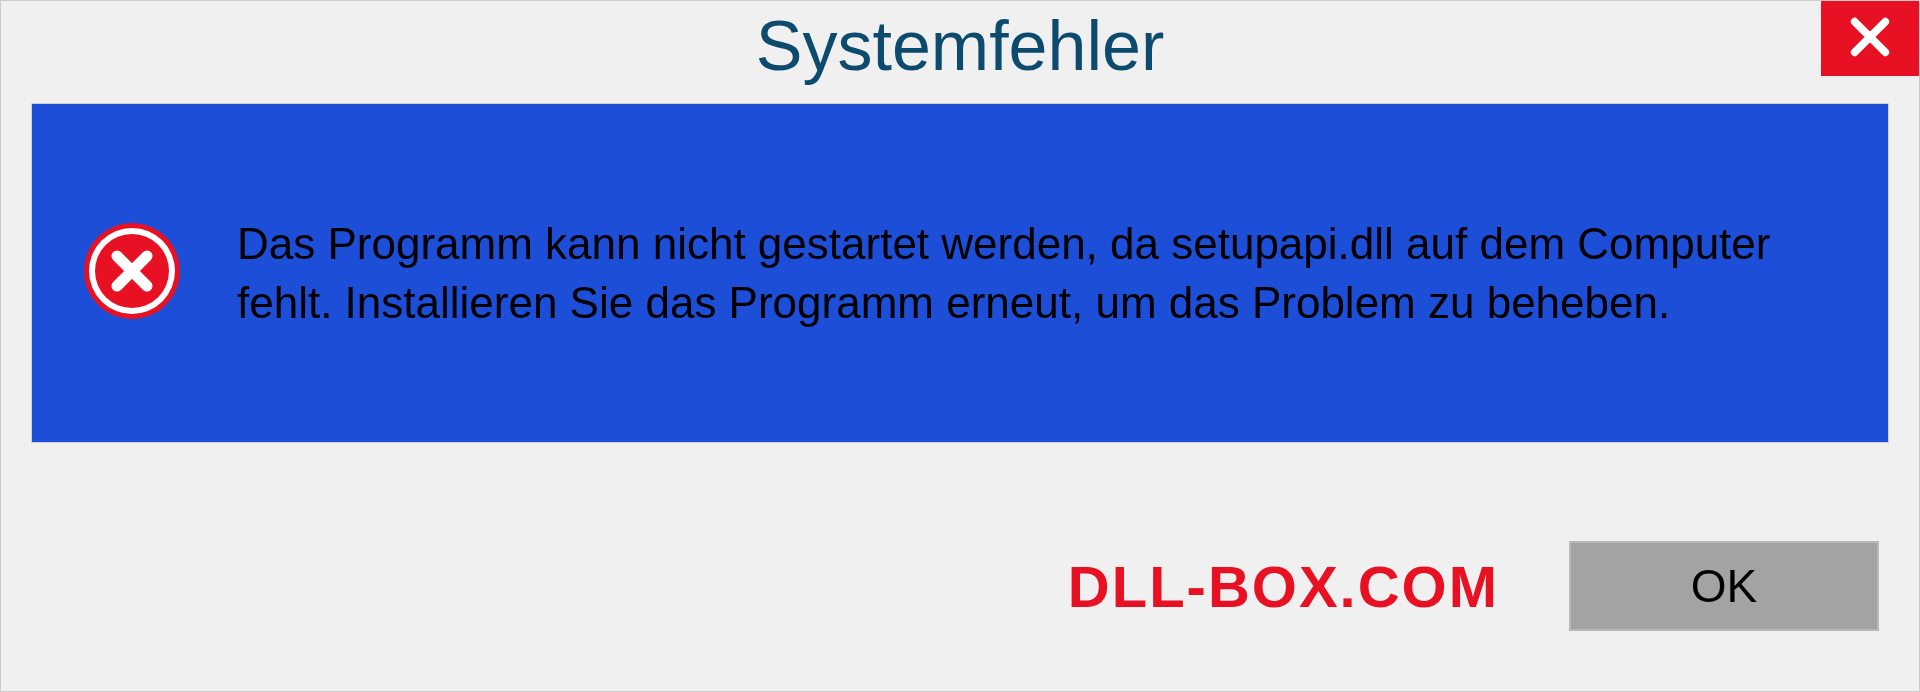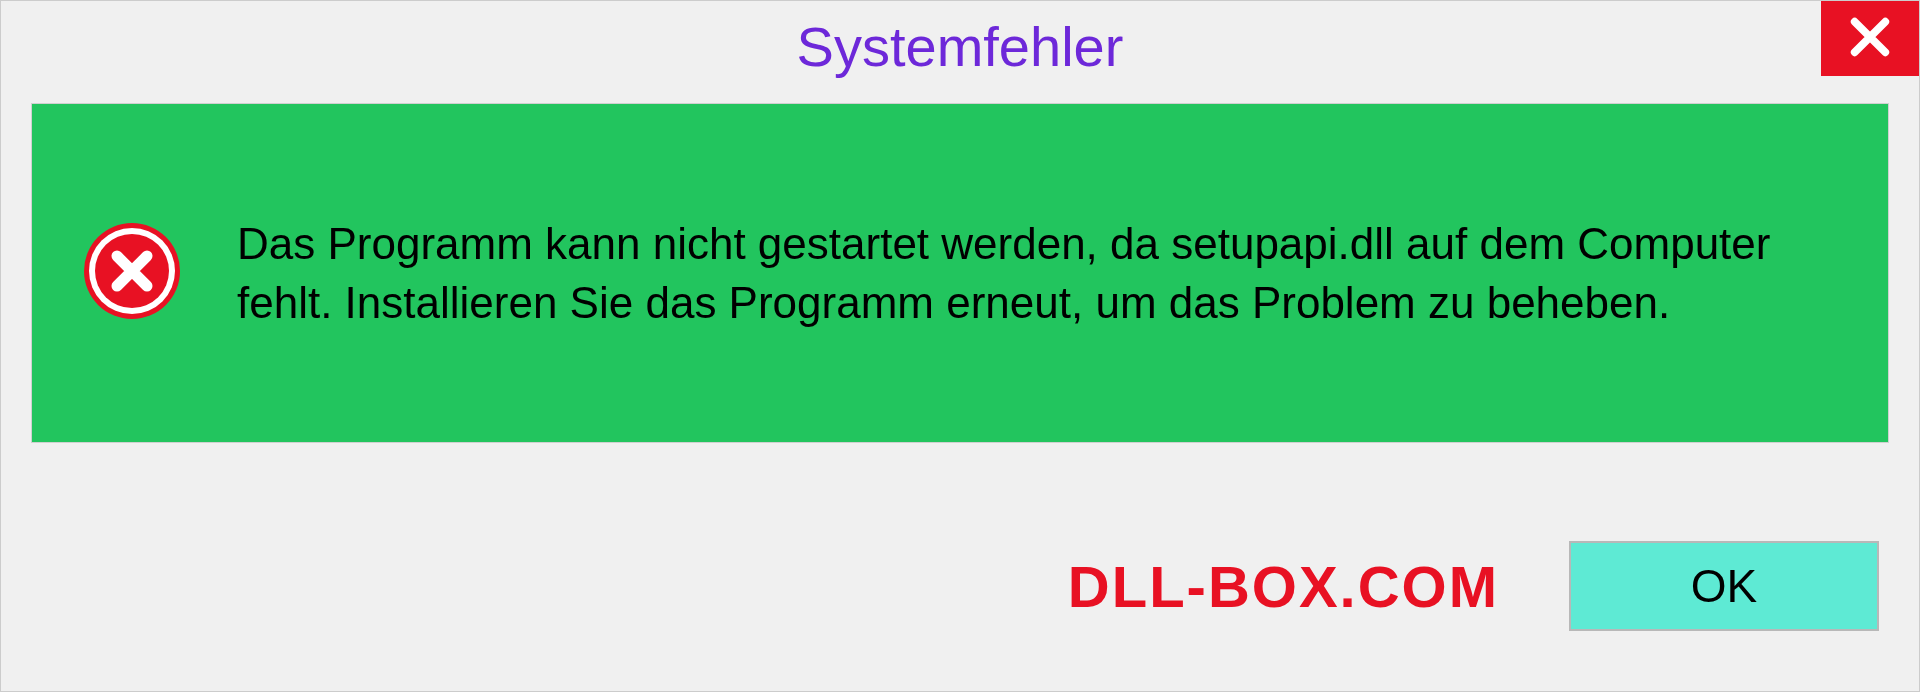--- a/index.html
+++ b/index.html
@@ -20,23 +20,23 @@
     .title-bar {
       height: 90px;
       display: flex;
       align-items: center;
       justify-content: center;
       position: relative;
       background: #f0f0f0;
     }
     
     .dialog-title {
-      font-size: 56px;
+      font-size: 70px;
       font-weight: 400;
-      color: #6d28d9;
+      color: #0c4a6e;
     }
     
     .close-button {
       position: absolute;
       top: 0;
       right: 0;
       width: 98px;
       height: 75px;
       background: #e81123;
       display: flex;
@@ -45,21 +45,21 @@
       cursor: pointer;
     }
     
     .close-button svg {
       width: 46px;
       height: 46px;
     }
     
     .content-panel {
       margin: 12px 30px 30px 30px;
-      background: #22c55e;
+      background: #1d4ed8;
       border: 1px solid #d0d0d0;
       height: 340px;
       display: flex;
       align-items: center;
       padding: 0 50px;
     }
     
     .error-icon-wrap {
       flex-shrink: 0;
       margin-right: 55px;
@@ -94,21 +94,21 @@
       font-weight: 800;
       color: #e81123;
       letter-spacing: 2px;
       margin-right: 70px;
       font-family: Arial, sans-serif;
     }
     
     .ok-button {
       width: 310px;
       height: 90px;
-      background: #5eead4;
+      background: #a3a3a3;
       border: 2px solid #b8b8b8;
       font-size: 46px;
       color: #000;
       display: flex;
       align-items: center;
       justify-content: center;
       cursor: pointer;
       font-family: "Segoe UI", Arial, sans-serif;
     }
   </style>

